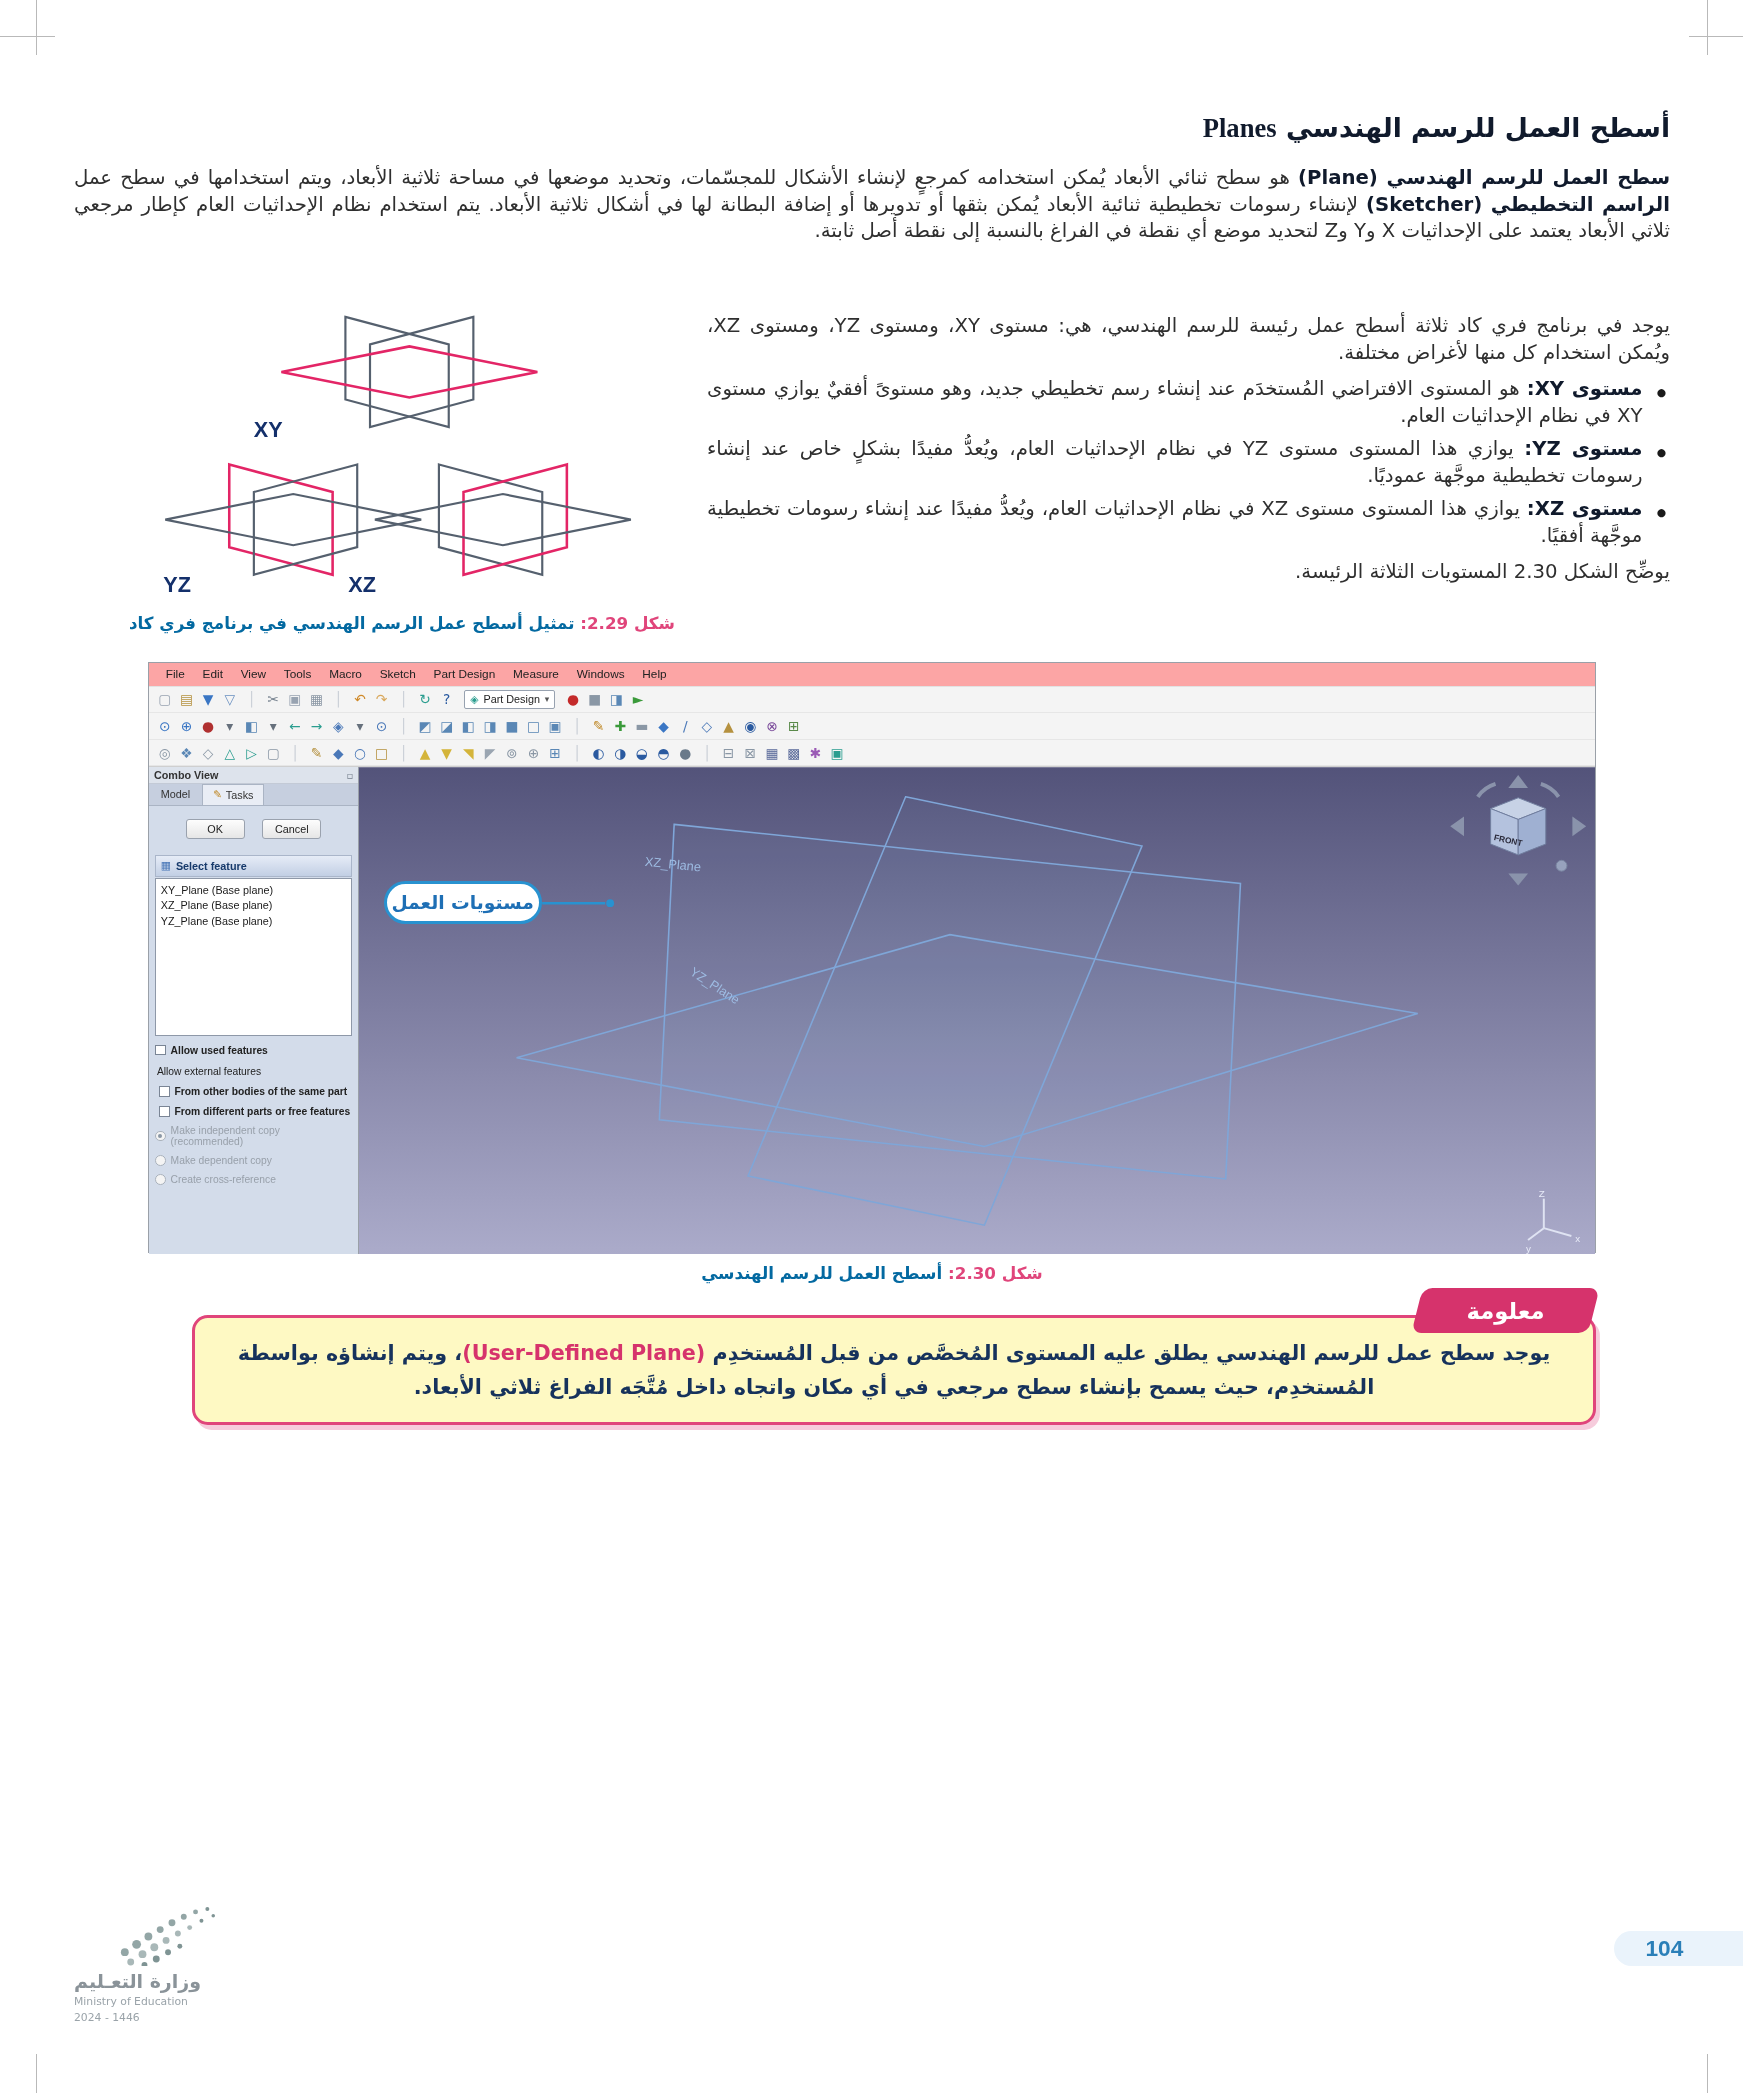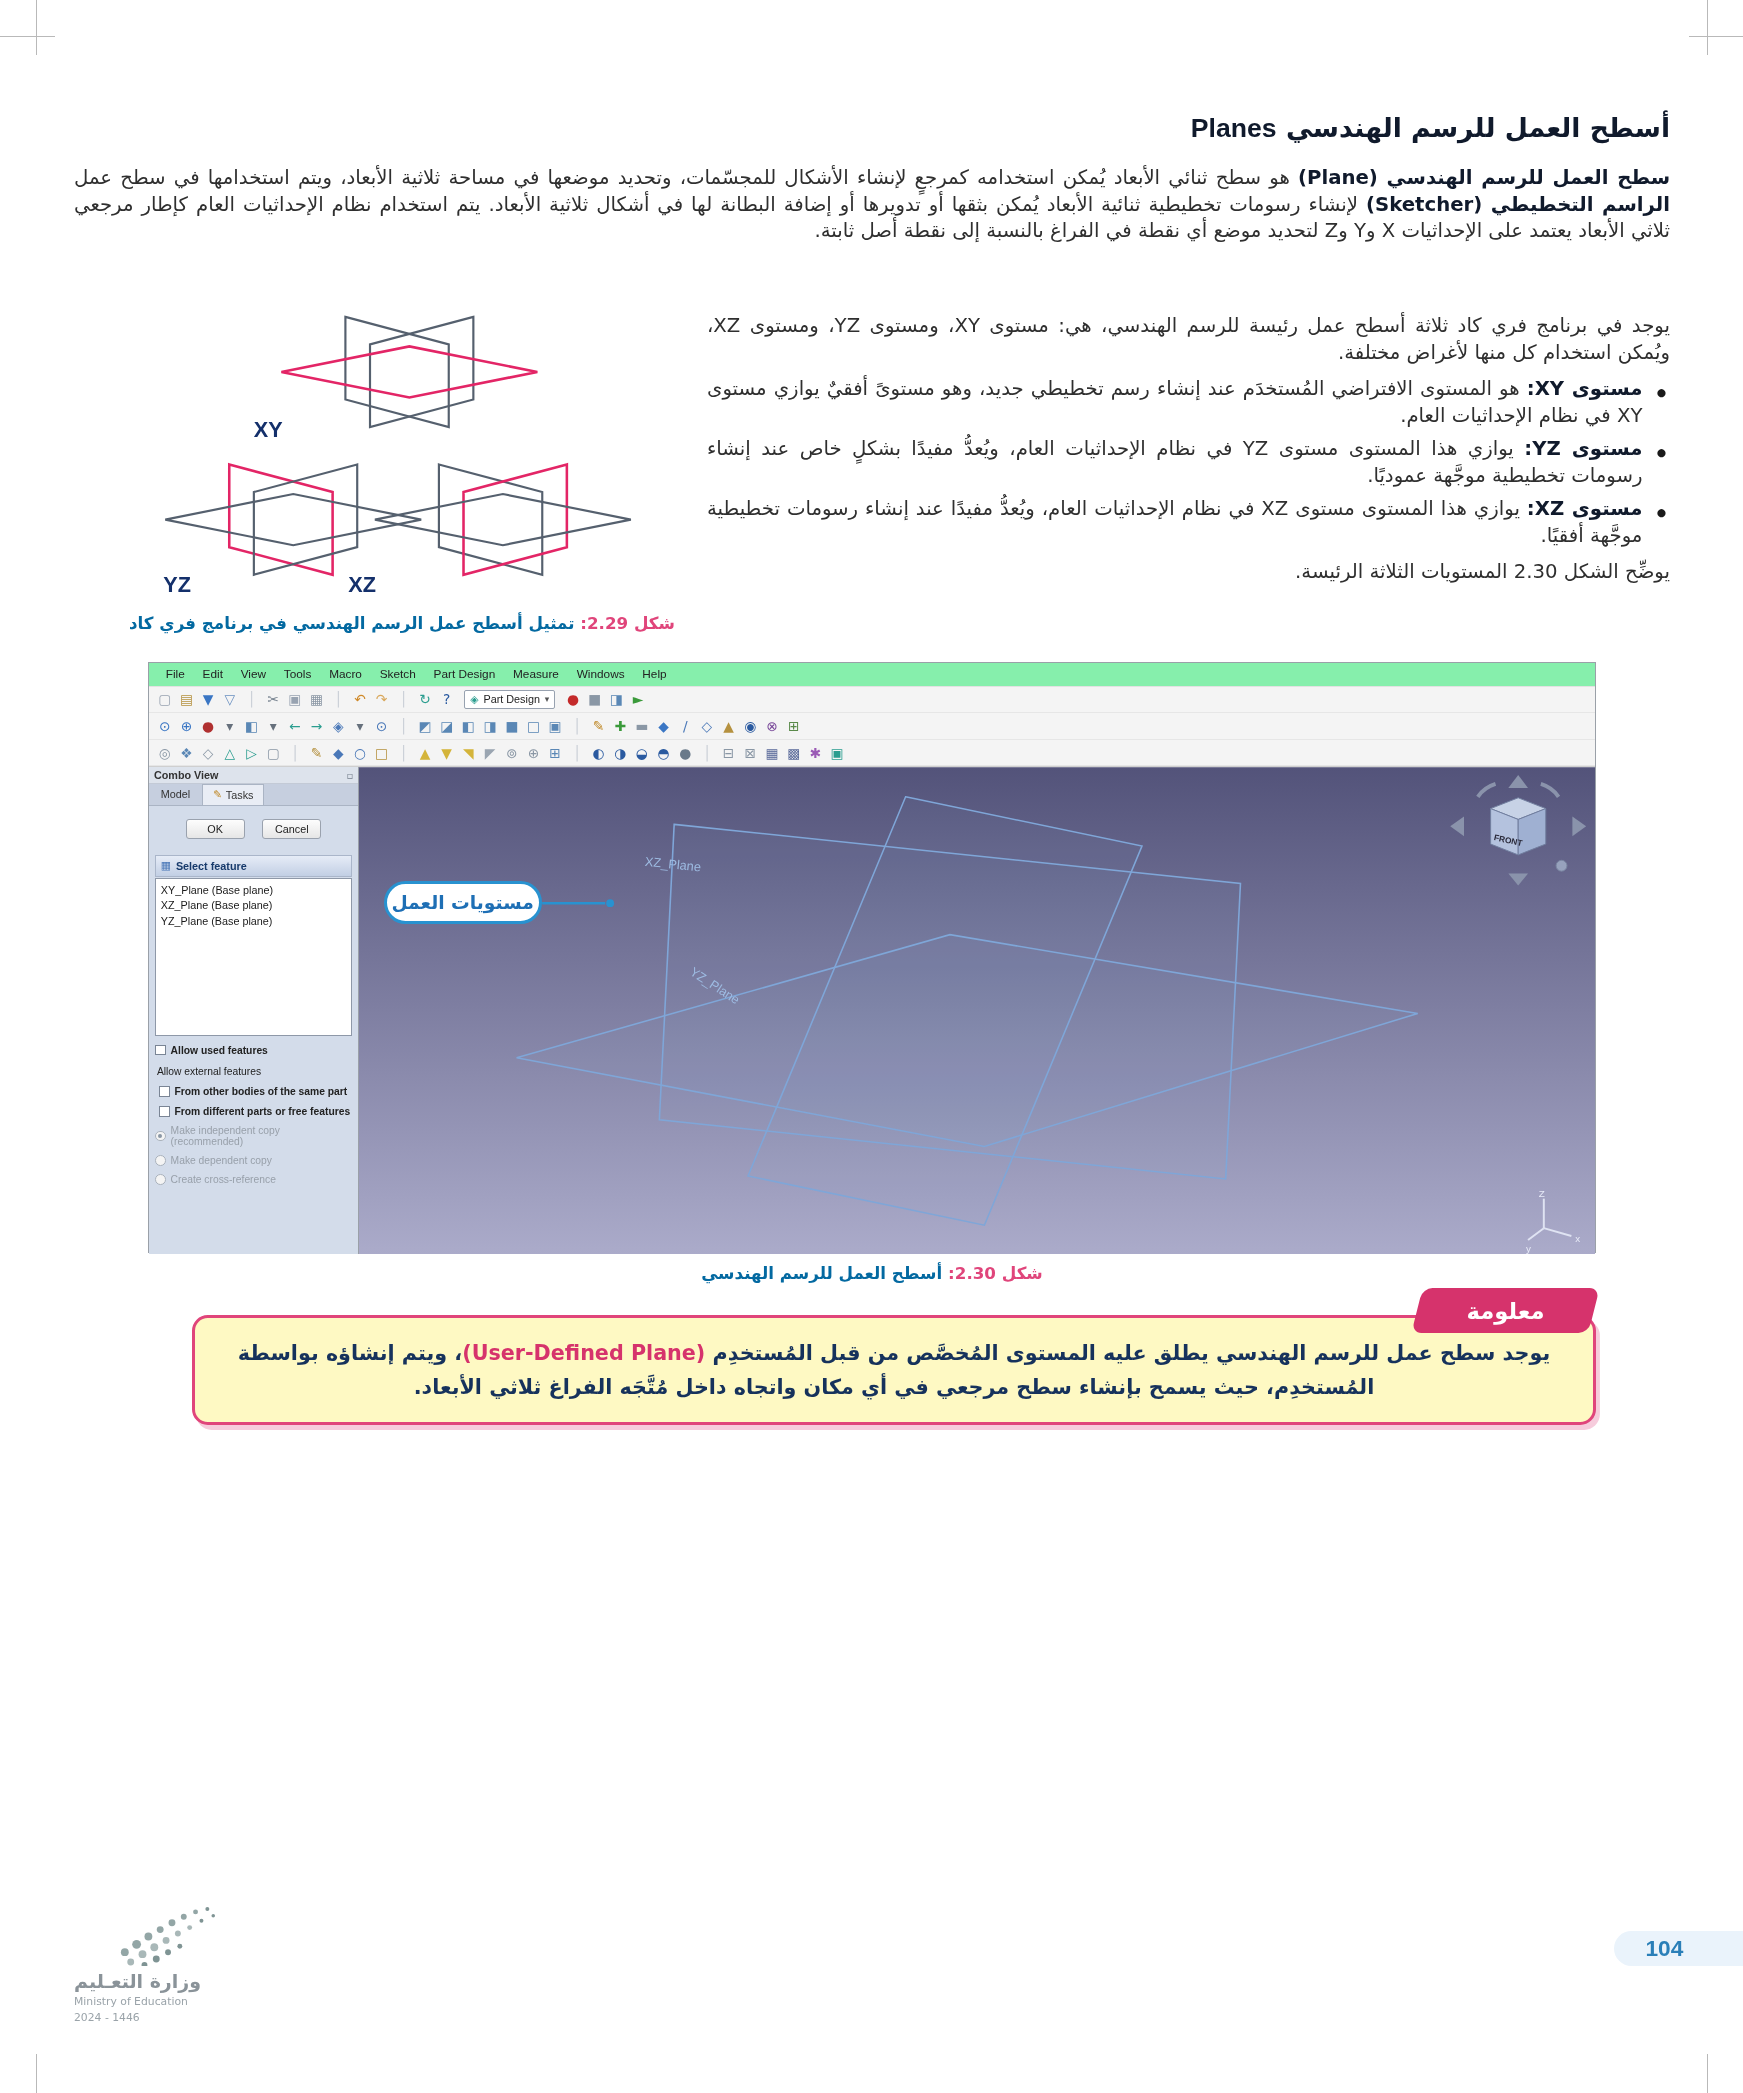--- a/index.html
+++ b/index.html
@@ -4,42 +4,42 @@
 <style>
   * { margin:0; padding:0; box-sizing:border-box; }
   body { background:#e8e8e8; font-family:"DejaVu Sans", sans-serif; }
   .page { position:relative; width:1744px; height:2093px; background:#ffffff; margin:0 auto; overflow:hidden; }
 
   
   .crop { position:absolute; background:#b9b9b9; }
 
   
   .title { position:absolute; top:112px; right:74px; direction:rtl; font-size:26.6px; font-weight:bold; color:#101a2c; }
-  .title .en { font-family:Liberation Sans, sans-serif; }
+  .title .en { font-family:Liberation Serif, serif; }
 
   
   .p1 { position:absolute; top:165px; right:74px; left:74px; direction:rtl; text-align:justify; font-size:19.7px; line-height:26.6px; color:#2f2f2f; }
   .p1 b, .coltext b { color:#101a2c; }
 
   .diagrams { position:absolute; left:94px; top:307px; width:616px; height:313px; }
   .coltext { position:absolute; right:74px; top:313px; width:963px; direction:rtl; text-align:justify; font-size:19.7px; line-height:26.6px; color:#2f2f2f; }
   .coltext .p2 { margin-bottom:9.9px; }
   .bullet { position:relative; padding-right:27.6px; margin-top:6.9px; }
   .bullet::before { content:"●"; position:absolute; right:3.9px; top:3.9px; font-size:10.8px; color:#1a1a1a; }
   .closing { margin-top:9.9px; }
 
   .cap { position:absolute; direction:rtl; text-align:center; font-size:16.7px; font-weight:bold; }
   .cap .lbl { color:#e0457b; }
   .cap .txt { color:#0369a1; }
   .cap229 { left:94px; width:616px; top:613px; }
   .cap230 { left:148px; width:1448px; top:1263px; }
 
   
   .fc-window { position:absolute; left:148px; top:662px; width:1448px; height:591px; background:#f1f1f1; border:1px solid #9aa0a8; font-family:"Liberation Sans", sans-serif; }
-  .fc-menubar { height:23.6px; display:flex; align-items:center; padding-left:7.9px; background:#86efac; border-bottom:1px solid #e2e2e2; font-size:11.8px; color:#222; }
+  .fc-menubar { height:23.6px; display:flex; align-items:center; padding-left:7.9px; background:#fca5a5; border-bottom:1px solid #e2e2e2; font-size:11.8px; color:#222; }
   .fc-menu-item { padding:2px 8.9px; }
   .fc-toolbar { height:26.6px; display:flex; align-items:center; padding-left:4.9px; background:#f4f4f4; border-bottom:1px solid #e6e6e6; }
   .tbset { display:flex; align-items:center; }
   .tbi { width:21.7px; height:21.7px; display:flex; align-items:center; justify-content:center; font-size:13.8px; font-family:"DejaVu Sans", sans-serif; }
   .fc-dropdown { display:inline-flex; align-items:center; height:19.7px; background:#fff; border:1px solid #98a2b0; border-radius:2px; font-size:10.8px; color:#222; padding:0 4.9px; margin:0 6.9px; gap:4.9px; }
   .fc-dropdown .wb-ic { color:#2a9d8f; font-family:"DejaVu Sans", sans-serif; }
   .fc-dropdown .dd-ar { color:#555; font-size:8.9px; }
 
   .fc-body { display:flex; height:488px; border-top:1px solid #cfcfcf; }
   .fc-panel { width:210px; background:#d3dcea; border-right:1px solid #9aa0a8; display:flex; flex-direction:column; }

